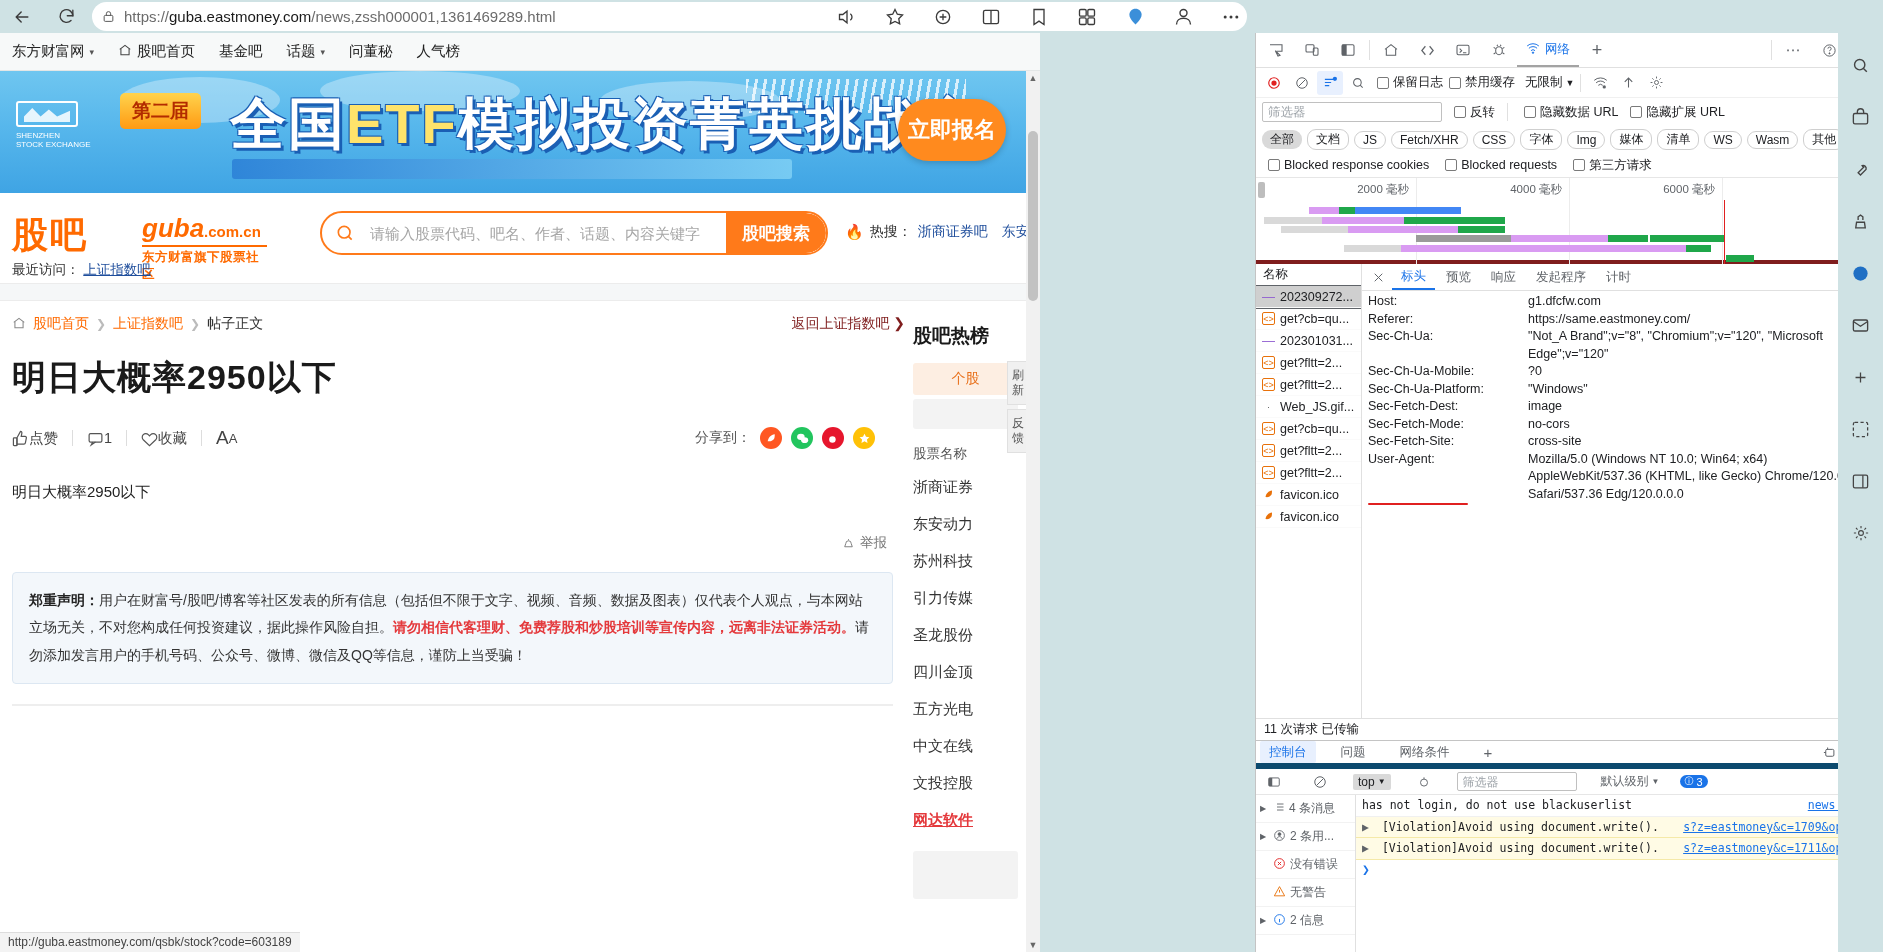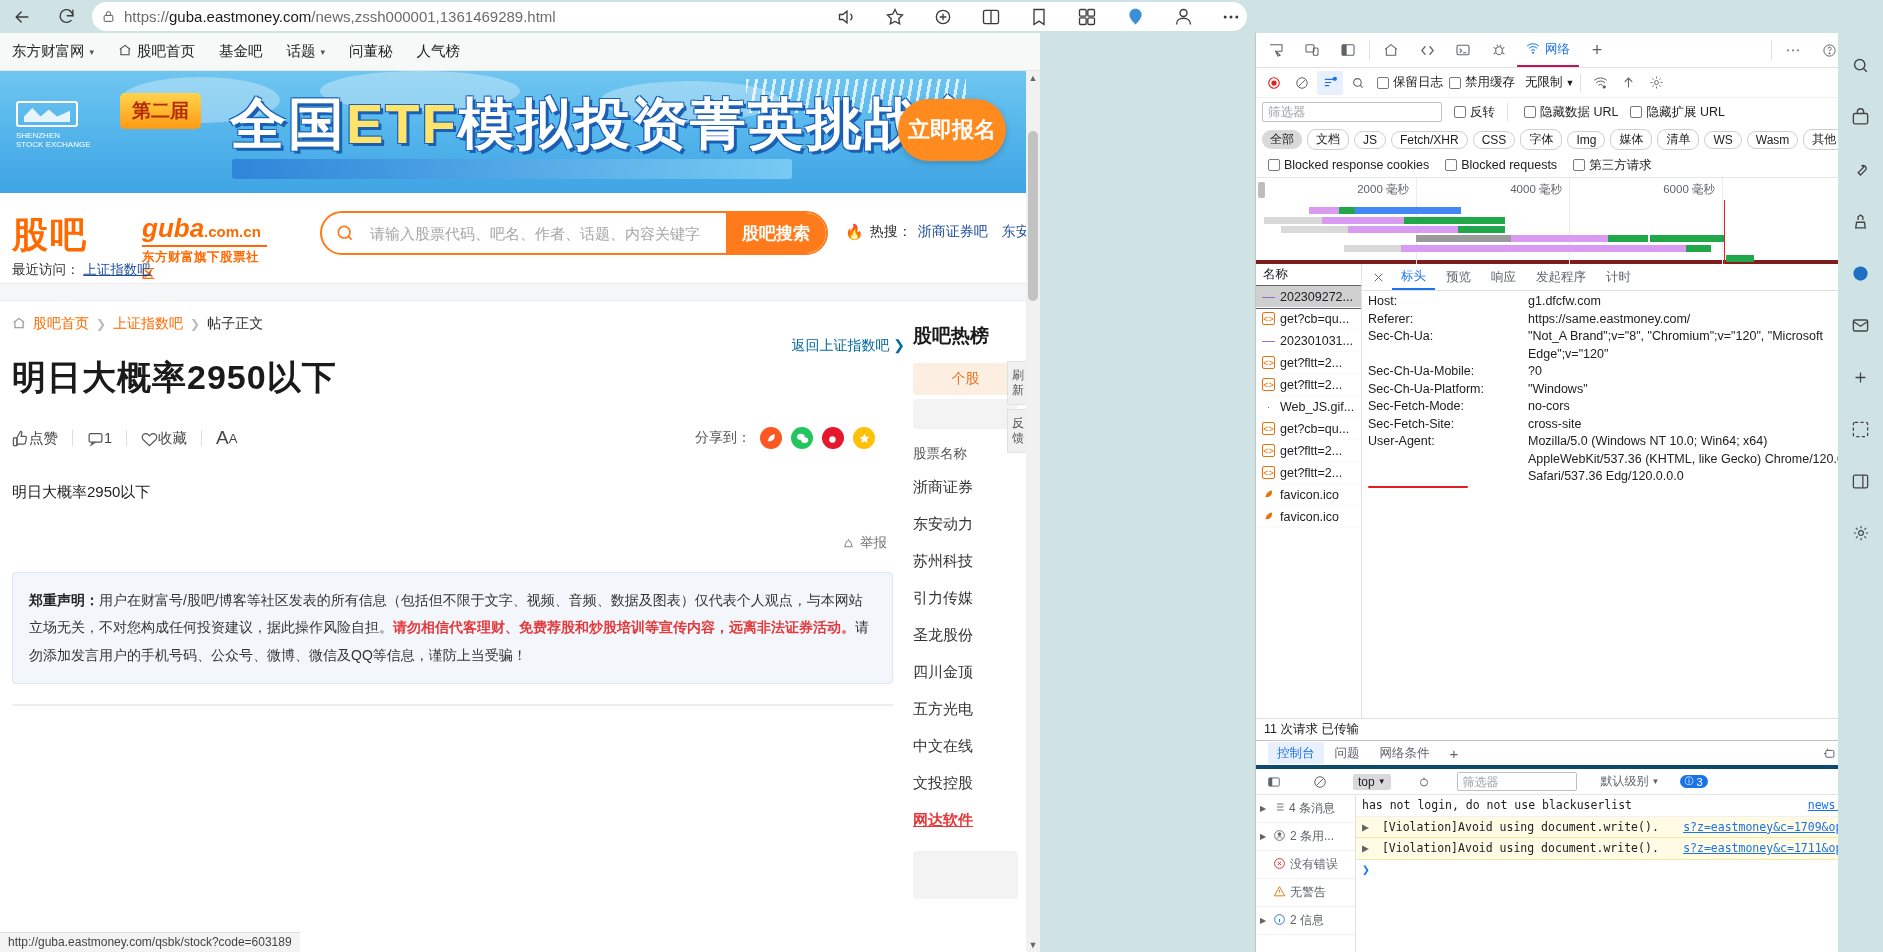--- a/index.html
+++ b/index.html
@@ -96,21 +96,21 @@
 
   .gray-band{width:1026px;height:18px;background:#f5f7f8;border-top:1px solid #ececec;border-bottom:1px solid #ececec;}
 
   
   .content{position:relative;width:1026px;}
   .col-main{position:absolute;left:0;top:0;width:905px;}
   .crumb{display:flex;align-items:center;gap:7px;font-size:14px;color:#333;padding:14px 12px 10px 12px;}
   .crumb a{color:#ff6a00;text-decoration:none;}
   .crumb .sep{color:#bbb;font-size:12px;}
   .crumb .home{color:#888;}
-  .back-link{position:absolute;right:0;top:14px;font-size:14px;color:#0369a1;cursor:pointer;margin-top:22px;}
+  .back-link{position:absolute;right:0;top:14px;font-size:14px;color:#7f1d1d;cursor:pointer;}
   .post-title{font-size:34px;font-weight:bold;color:#1a1a1a;padding:12px 12px 4px 12px;letter-spacing:1px;}
   .post-meta{display:flex;align-items:center;gap:11px;padding:16px 12px 0 12px;font-size:14.5px;}
   .avatar{width:22px;height:22px;border-radius:50%;background:linear-gradient(140deg,#5b5f6a,#2f333c);}
   .author{color:#222;}
   .time{color:#8a8a8a;font-size:13.5px;}
   .loc{color:#555;font-size:13.5px;}
 
   .actions{display:flex;align-items:center;padding:22px 12px 0 12px;font-size:14.5px;color:#444;}
   .act{display:flex;align-items:center;cursor:pointer;padding-right:14px;}
   .vdiv{width:1px;height:16px;background:#ddd;margin-right:14px;}
@@ -147,21 +147,21 @@
   .devtools{
     position:absolute; left:1255px; top:33px; width:628px; height:919px;
     background:#fff; border-left:1px solid #c4c4c4;
     display:flex; flex-direction:column; font-size:12px; color:#202124;
     font-family:"Liberation Sans",sans-serif;
   }
   .dt-tabbar{height:35px;display:flex;align-items:center;border-bottom:1px solid #e0e0e0;background:#fff;padding-left:2px;}
   .dt-ibtn{width:36px;height:33px;display:flex;align-items:center;justify-content:center;color:#5f6368;cursor:pointer;}
   .dt-sep{width:1px;height:20px;background:#e0e0e0;margin:0 3px;}
   .dt-tab{height:33px;display:flex;align-items:center;gap:5px;padding:0 9px;color:#5f6368;cursor:pointer;font-size:12.5px;}
-  .dt-tab.active{color:#1a73e8;border-bottom:2px solid #be185d;}
+  .dt-tab.active{color:#1a73e8;border-bottom:2px solid #a3a3a3;}
   .dt-right{margin-left:auto;display:flex;align-items:center;}
 
   .dt-toolbar{height:30px;display:flex;align-items:center;gap:2px;padding:0 5px;border-bottom:1px solid #f0f0f0;}
   .tb-icon{width:26px;height:24px;display:flex;align-items:center;justify-content:center;color:#5f6368;cursor:pointer;border-radius:3px;}
   .tb-icon.sel{background:#e8f0fe;}
   .tb-chk{display:flex;align-items:center;gap:4px;font-size:12.5px;color:#202124;cursor:pointer;margin-left:4px;}
   .cbox{width:12px;height:12px;border:1px solid #7a7a7a;border-radius:2px;background:#fff;display:inline-block;}
   .tb-select{display:flex;align-items:center;gap:3px;font-size:12.5px;color:#202124;margin-left:8px;cursor:pointer;}
   .tb-vsep{width:1px;height:18px;background:#e0e0e0;margin:0 4px;}
 
@@ -205,21 +205,21 @@
   .hdr-v{flex:1;color:#202124;word-break:break-word;}
   .hdr-underline{height:2px;background:#e02020;width:100px;margin-left:6px;border-radius:1px;}
   .detail-scroll{position:absolute;right:0;top:0;width:11px;bottom:0;background:#fff;}
   .ds-thumb{position:absolute;left:2px;top:150px;width:7px;height:56px;background:#bdbdbd;border-radius:4px;}
   .ds-arrow{position:absolute;left:0;width:11px;height:11px;display:flex;align-items:center;justify-content:center;font-size:8px;color:#666;}
 
   .summary-bar{height:22px;display:flex;align-items:center;padding-left:8px;font-size:12.5px;color:#202124;border-top:1px solid #e0e0e0;background:#fff;white-space:nowrap;overflow:hidden;}
 
   
   .drawer{height:212px;border-top:1px solid #c4c4c4;display:flex;flex-direction:column;background:#fff;}
-  .drawer-tabs{height:28px;display:flex;align-items:center;gap:2px;padding-left:12px;border-bottom:4px solid #0c4a6e;}
+  .drawer-tabs{height:28px;display:flex;align-items:center;gap:16px;padding-left:4px;border-bottom:6px solid #0c4a6e;}
   .drw-tab{padding:0 9px;height:22px;display:flex;align-items:center;font-size:12.5px;color:#5f6368;cursor:pointer;border-radius:2px;}
   .drw-tab.active{color:#1a73e8;background:#e8f0fe;}
   .console-toolbar{height:26px;display:flex;align-items:center;gap:20px;padding:0 5px;border-bottom:1px solid #e6e6e6;}
   .ct-sel{background:#d9d9d9;border-radius:2px;padding:1px 5px;font-size:12px;display:flex;align-items:center;gap:3px;cursor:pointer;}
   .ct-filter{width:120px;height:19px;border:1px solid #c0c0c0;border-radius:2px;font-size:12px;padding:0 5px;outline:none;font-family:"Liberation Sans",sans-serif;}
   .ct-filter::placeholder{color:#9aa0a6;}
   .ct-level{font-size:12px;color:#5f6368;display:flex;align-items:center;gap:3px;cursor:pointer;margin-left:4px;}
   .badge-info{background:#1a73e8;color:#fff;border-radius:8px;padding:0 5px;font-size:11px;display:inline-flex;align-items:center;gap:3px;}
 
   .console-body{flex:1;display:flex;min-height:0;}
@@ -840,20 +840,24 @@
             </div>
           <div class="hdr-row">
               <div class="hdr-k">Sec-Ch-Ua-Mobile:</div>
               <div class="hdr-v">?0</div>
             </div>
           <div class="hdr-row">
               <div class="hdr-k">Sec-Ch-Ua-Platform:</div>
               <div class="hdr-v">"Windows"</div>
             </div>
           <div class="hdr-row">
+              <div class="hdr-k">Sec-Fetch-Dest:</div>
+              <div class="hdr-v">image</div>
+            </div>
+          <div class="hdr-row">
               <div class="hdr-k">Sec-Fetch-Mode:</div>
               <div class="hdr-v">no-cors</div>
             </div>
           <div class="hdr-row">
               <div class="hdr-k">Sec-Fetch-Site:</div>
               <div class="hdr-v">cross-site</div>
             </div>
           <div class="hdr-row">
               <div class="hdr-k">User-Agent:</div>
               <div class="hdr-v">Mozilla/5.0 (Windows NT 10.0; Win64; x64) AppleWebKit/537.36 (KHTML, like Gecko) Chrome/120.0.0.0 Safari/537.36 Edg/120.0.0.0</div>

